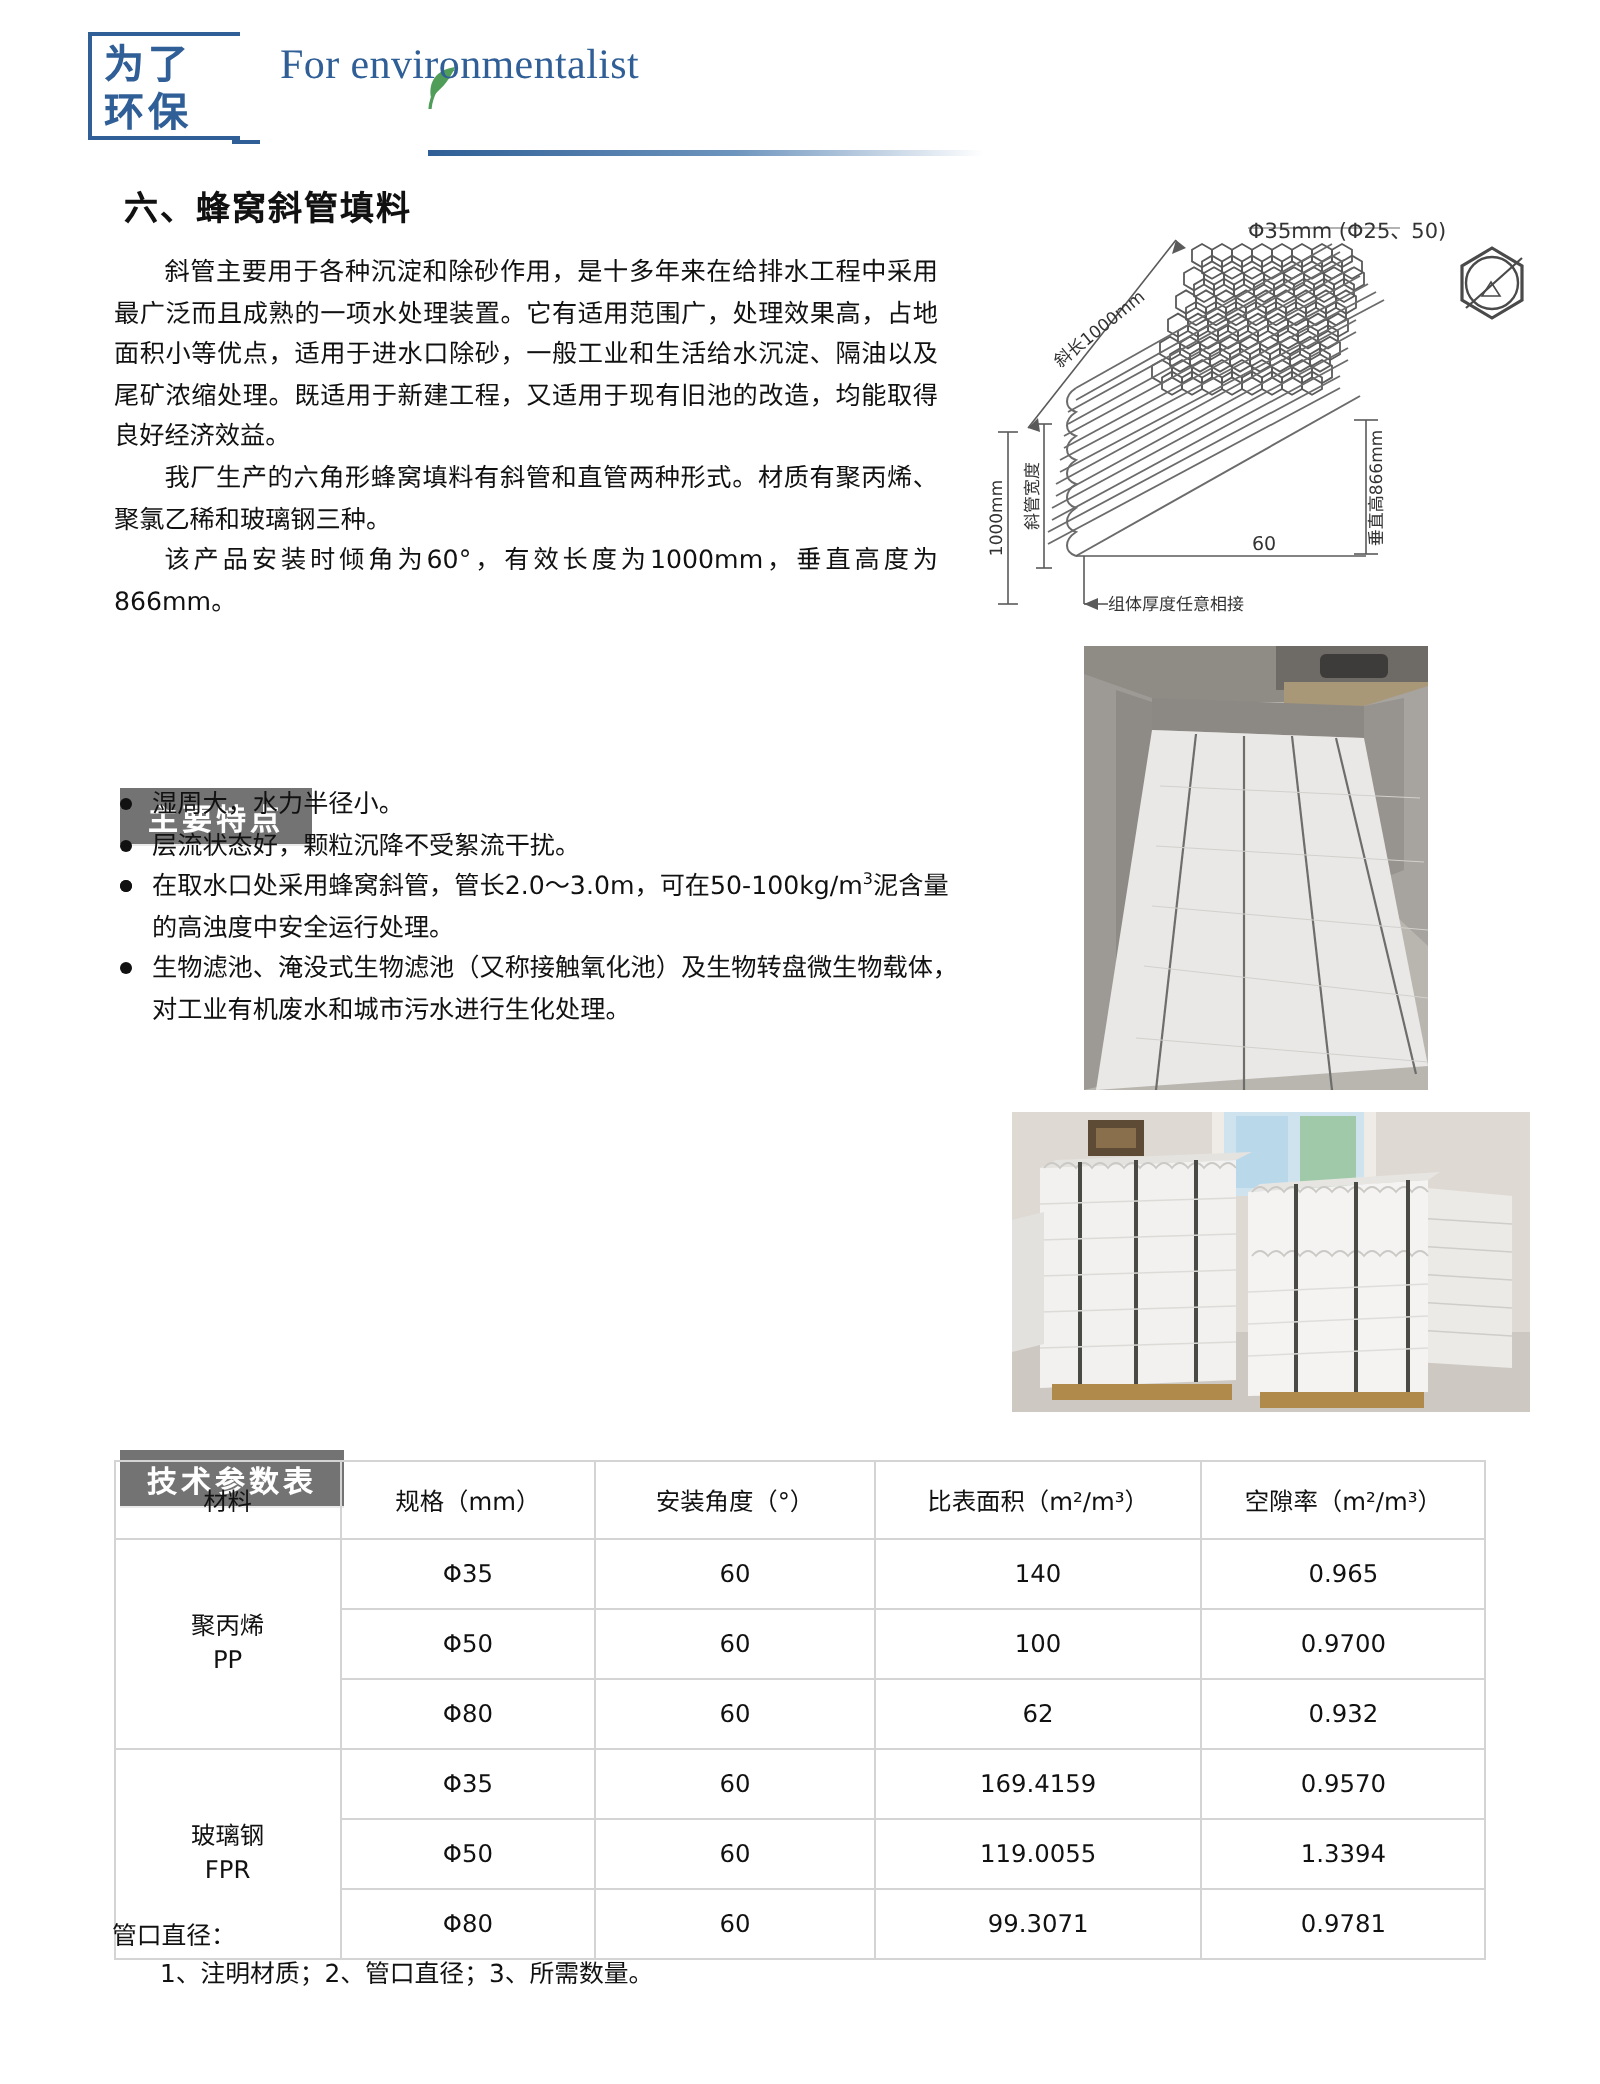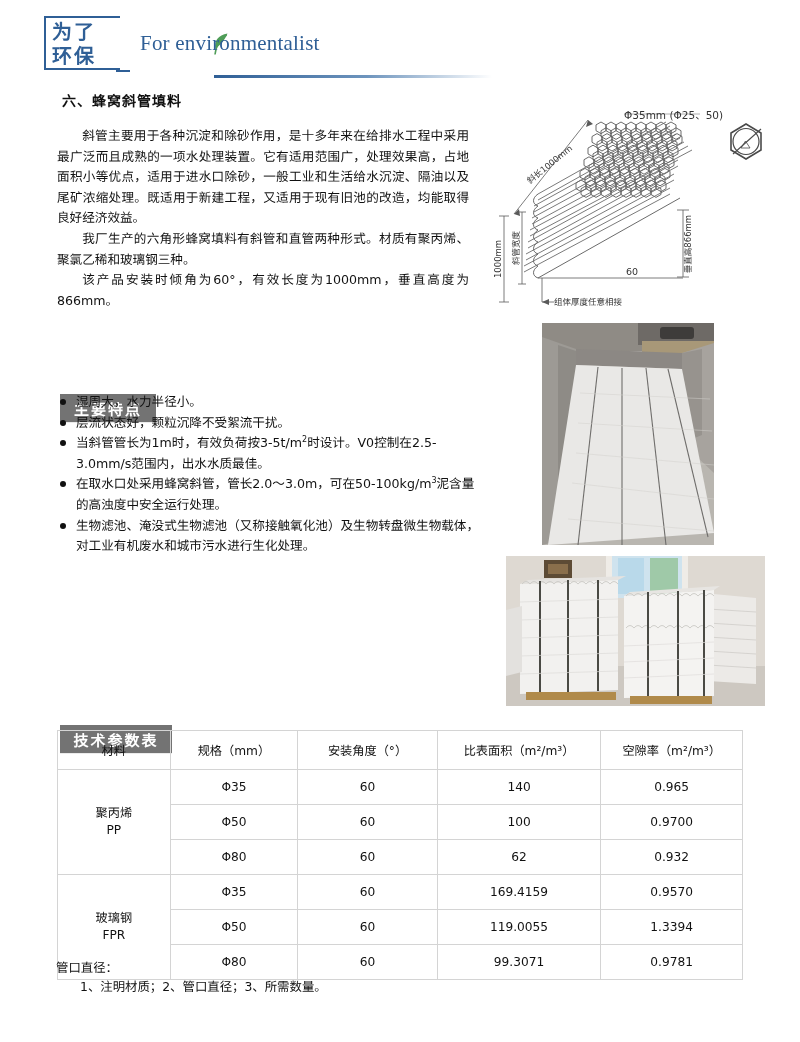--- a/index.html
+++ b/index.html
@@ -29,37 +29,37 @@
     font-weight:bold;color:#2f5f96;
     font-size:20px;letter-spacing:2px;line-height:1;
   }
   .logo-zh .row1{top:4px;}
   .logo-zh .row2{top:28px;}
   .logo-cap{
     position:absolute;left:72px;top:56px;width:14px;height:0;
     border-top:2.5px solid #2f5f96;
   }
   .logo-en{
-    position:absolute;left:96px;top:17px;
+    position:absolute;left:96px;top:6px;
     font-family:"Liberation Serif","DejaVu Serif",serif;
     font-size:21px;color:#2f5f96;letter-spacing:.2px;white-space:nowrap;
   }
   .leaf{
     position:absolute;left:168px;top:18px;width:18px;height:24px;
   }
   .rule{
     position:absolute;left:170px;top:61px;width:278px;height:3px;
     background:linear-gradient(to right,#2f5f96 0%,#6d94bd 55%,#ffffff 100%);
   }
 
   
   .sec-title{
     position:absolute;left:62px;top:90px;
     font-family:Liberation Serif, serif;
-    font-size:14px;font-weight:bold;color:#111;letter-spacing:1px;
+    font-size:17px;font-weight:bold;color:#111;letter-spacing:1px;
   }
 
   
   .body-text{
     position:absolute;left:57px;top:126px;width:412px;
     font-family:"DejaVu Sans","Liberation Sans",sans-serif;
     font-size:12.6px;line-height:20.6px;color:#111;text-align:justify;
   }
   .body-text p{margin:0;text-indent:2em;}
 
@@ -453,21 +453,20 @@
     <div class="feat">
       <span class="dot"></span>
       <span>湿周大，水力半径小。</span>
     </div>
     <div class="feat">
       <span class="dot"></span>
       <span>层流状态好，颗粒沉降不受絮流干扰。</span>
     </div>
     <div class="feat">
       <span class="dot"></span>
-      <span>当斜管管长为1m时，有效负荷按3-5t/m<sup>2</sup>时设计。V0控制在2.5-3.0mm/s范围内，出水水质最佳。</span>
     </div>
     <div class="feat">
       <span class="dot"></span>
       <span>在取水口处采用蜂窝斜管，管长2.0～3.0m，可在50-100kg/m<sup>3</sup>泥含量的高浊度中安全运行处理。</span>
     </div>
     <div class="feat">
       <span class="dot"></span>
       <span>生物滤池、淹没式生物滤池（又称接触氧化池）及生物转盘微生物载体，对工业有机废水和城市污水进行生化处理。</span>
     </div>
   </div>

